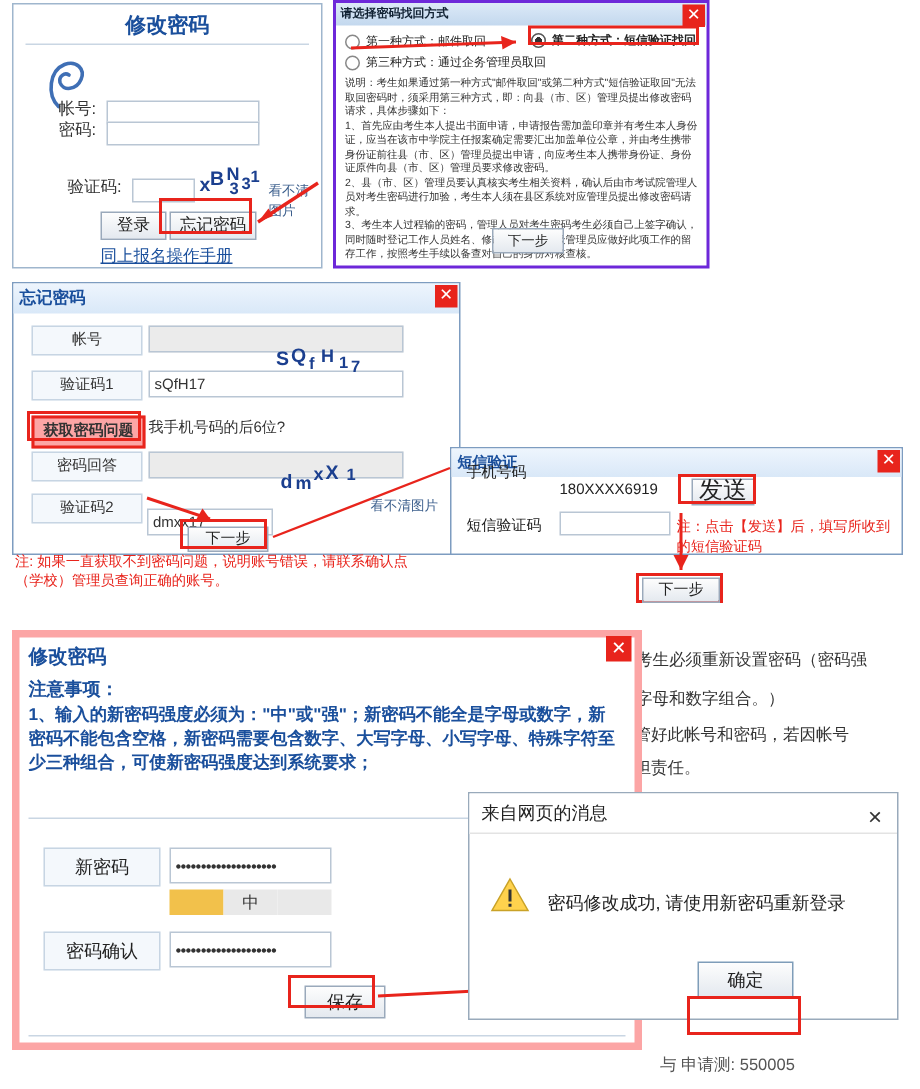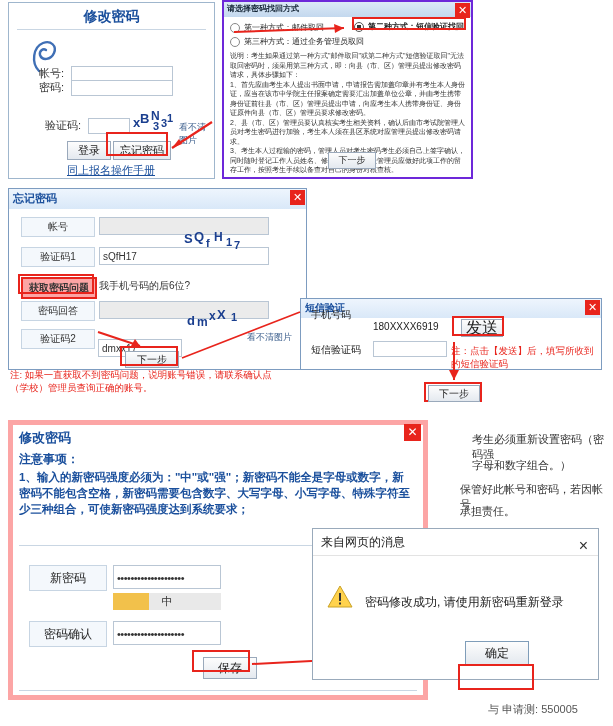--- a/index.html
+++ b/index.html
@@ -31,21 +31,21 @@
   #sms .hdr{background:linear-gradient(#eef5fd,#d9e8f8);height:15px;font-size:10px;color:#1a4f9c;font-weight:bold;padding:2px 4px;}
   
   #chpwd{left:8px;top:420px;width:410px;height:270px;border:5px solid #fca5a5;}
   #chpwd .hdr{font-size:13px;font-weight:bold;color:#1a4f9c;padding:4px 6px 0 6px;}
   
   #msg{left:312px;top:528px;width:285px;height:150px;border:1px solid #9ab;background:#fff;}
   #msg .hdr{height:26px;background:#fff;border-bottom:1px solid #e3e3e3;}
   #msg .hdr span{font-size:12px;color:#222;line-height:26px;padding-left:8px;}
   .warnicon{width:26px;height:24px;}
   
-  .bgtext{position:absolute;font-size:11px;color:#333;margin-left:48px;}
+  .bgtext{position:absolute;font-size:11px;color:#333;}
 </style>
 </head>
 <body>
 
 <div class="panel bordered" id="login">
   <div class="hdr">修改密码</div>
   <div class="line"></div>
 
   <svg style="position:absolute;left:20px;top:34px;" width="34" height="36">
     <path d="M10 34 C2 26 4 10 14 6 C22 3 28 9 25 16 C22 23 13 24 11 18 C10 14 14 11 17 13" stroke="#3f6fb5" stroke-width="2.4" fill="none" stroke-linecap="round"></path>

